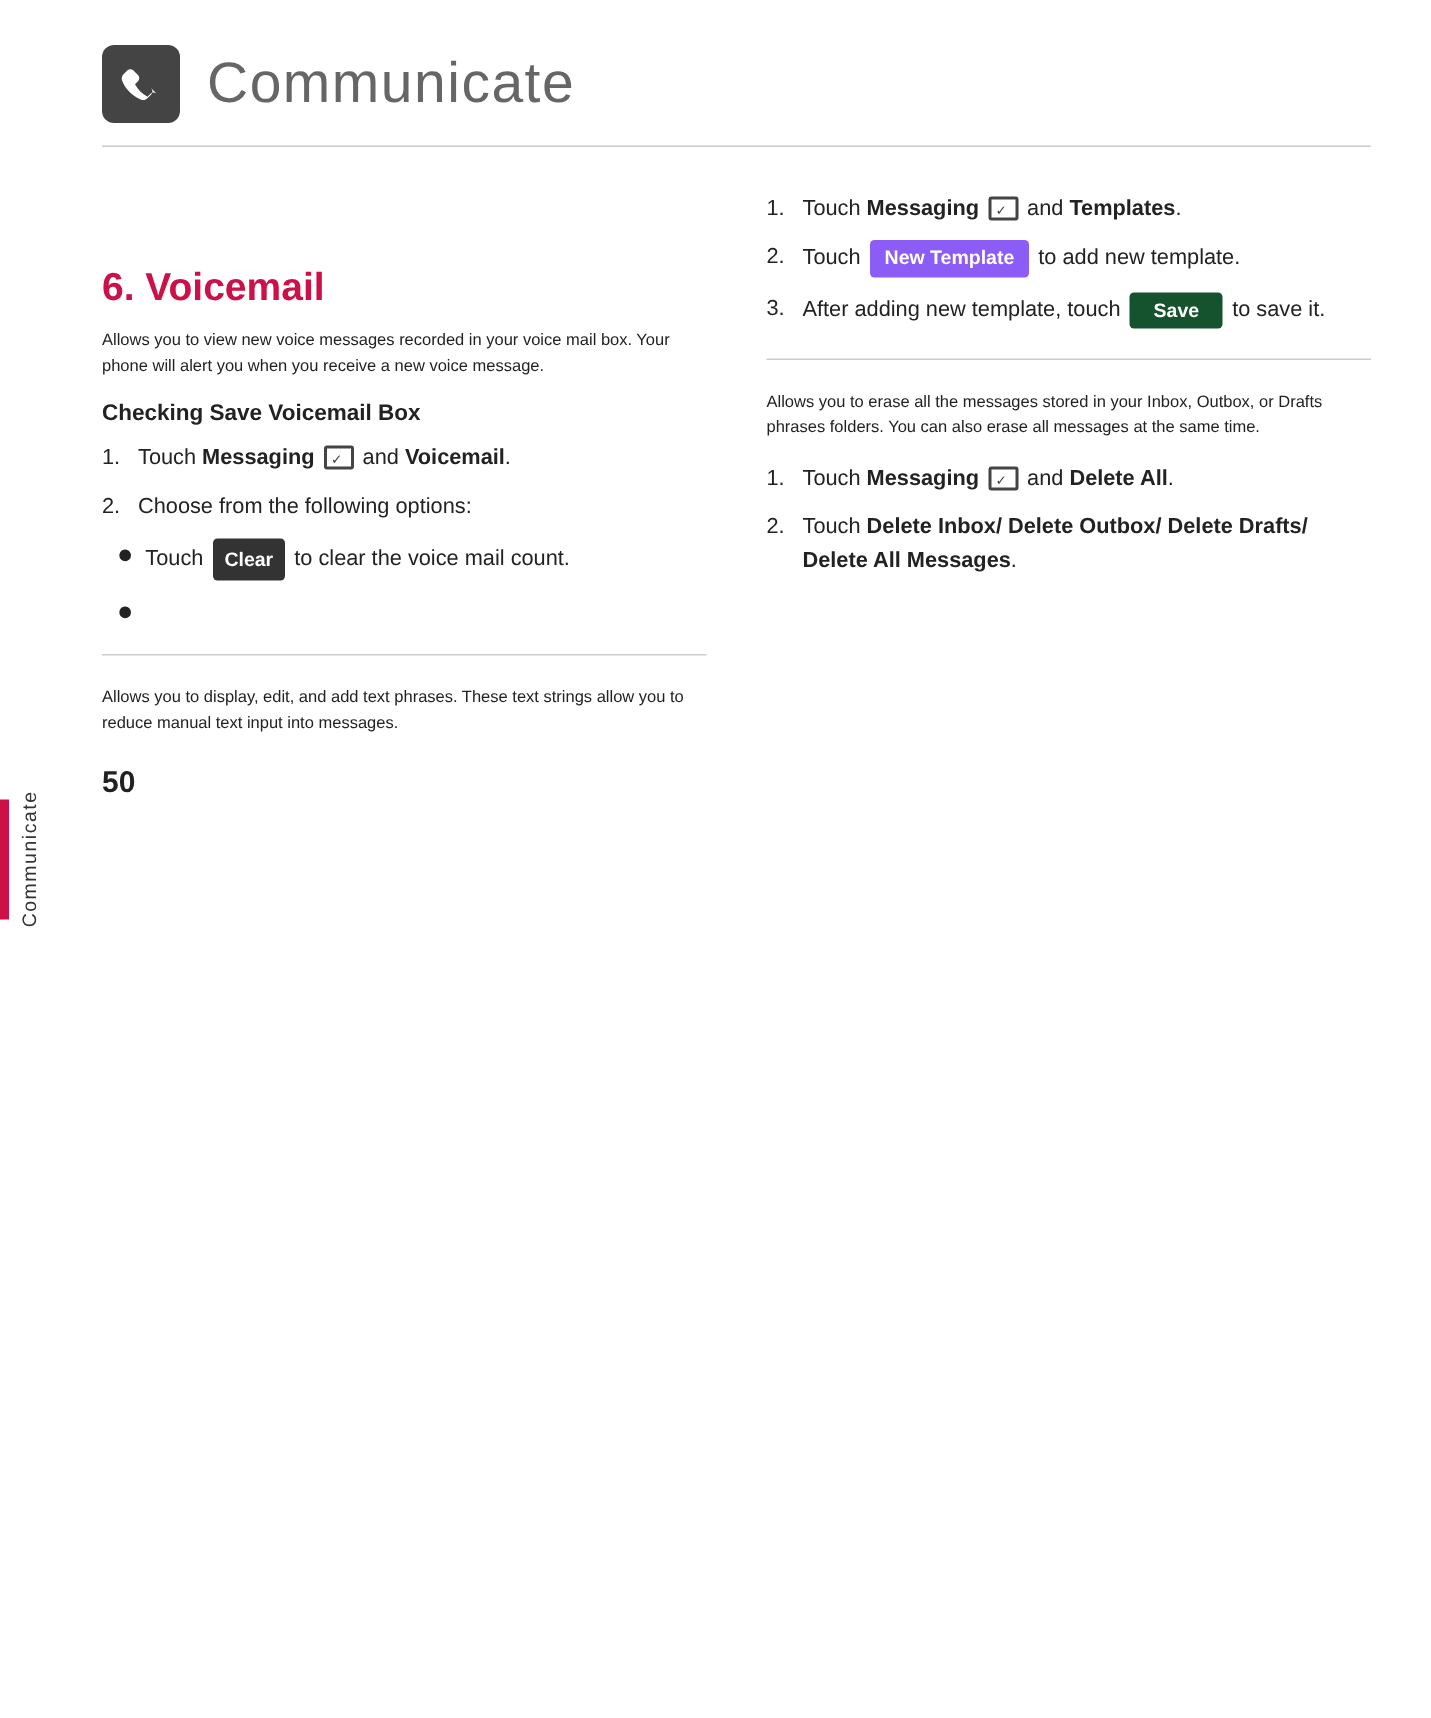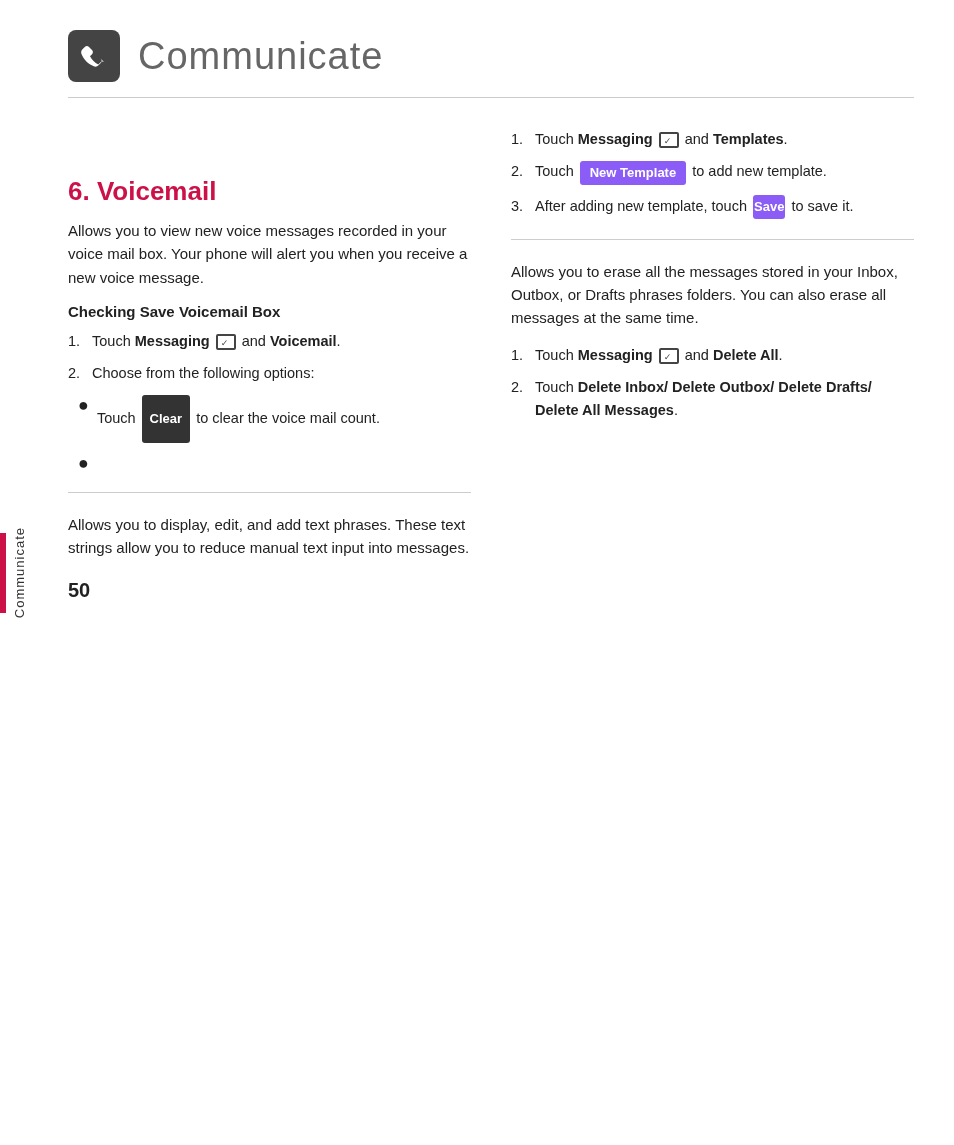--- a/index.html
+++ b/index.html
@@ -112,21 +112,21 @@
 
     
     .section-title {
       font-size: 26px;
       font-weight: bold;
       color: #cc1148;
       margin-bottom: 12px;
     }
 
     .section-body {
-      font-size: 15px;
+      font-size: 11px;
       color: #222;
       line-height: 1.55;
       margin-bottom: 14px;
     }
 
     .subsection-title {
       font-size: 15px;
       font-weight: bold;
       color: #222;
       margin-bottom: 10px;
@@ -155,33 +155,33 @@
     
     .bold { font-weight: bold; }
 
     
     .btn-badge {
       display: inline-block;
       background: #333;
       color: #fff;
       font-size: 13px;
       font-weight: bold;
-      padding: 14px 8px;
+      padding: 4px 8px;
       border-radius: 3px;
       margin: 0 2px;
       vertical-align: middle;
     }
 
     .btn-badge-save {
       display: inline-block;
-      background: #8b5cf6;
+      background: #14532d;
       color: #fff;
       font-size: 13px;
       font-weight: bold;
-      padding: 2px 1px;
+      padding: 2px 16px;
       border-radius: 3px;
       margin: 0 2px;
       vertical-align: middle;
     }
 
     .btn-badge-new {
       display: inline-block;
       background: #8b5cf6;
       color: #fff;
       font-size: 13px;

